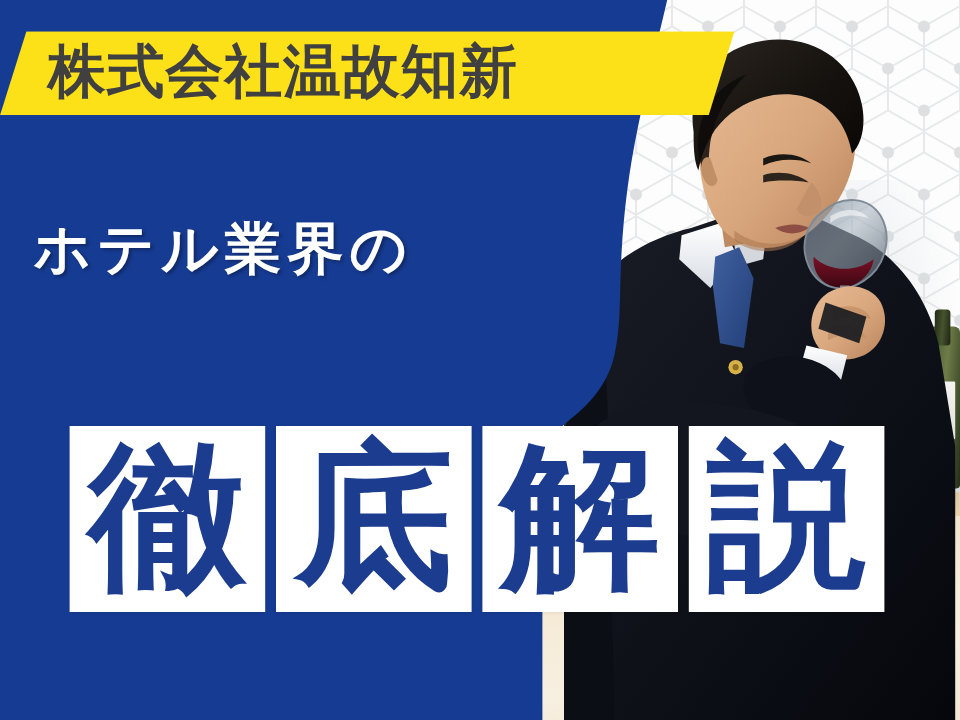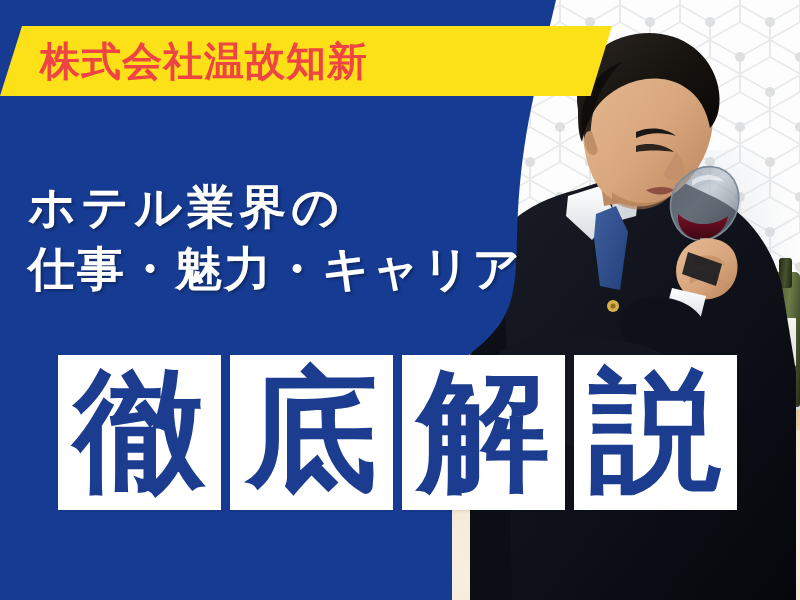--- a/index.html
+++ b/index.html
@@ -163,23 +163,23 @@
     height: 70px;
     background: #fce018;
     clip-path: polygon(3.6% 0%, 100% 0%, 96.5% 100%, 0% 100%);
   }
   .ribbon-text {
     position: absolute;
     left: 40px;
     top: 30px;
     height: 62px;
     line-height: 62px;
-    font-size: 40px;
+    font-size: 48px;
     font-weight: 700;
-    color: #ef4444;
+    color: #404040;
     letter-spacing: 1px;
     white-space: nowrap;
   }
 
   
   .headline {
     position: absolute;
     left: 28px;
     top: 148px;
     color: #ffffff;
@@ -643,21 +643,20 @@
              C 458 364, 452 382, 452 404
              L 452 600
              L 0 600 Z" fill="#163B92"></path>
   </svg>
 
   <div class="ribbon"></div>
   <div class="ribbon-text">株式会社温故知新</div>
 
   <div class="headline">
     <div class="l1">ホテル業界の</div>
-    <div class="l2">仕事・魅力・キャリア</div>
   </div>
 
   <div class="word-boxes">
     <div class="word-box">
       <span>徹</span>
     </div>
     <div class="word-box">
       <span>底</span>
     </div>
     <div class="word-box">

